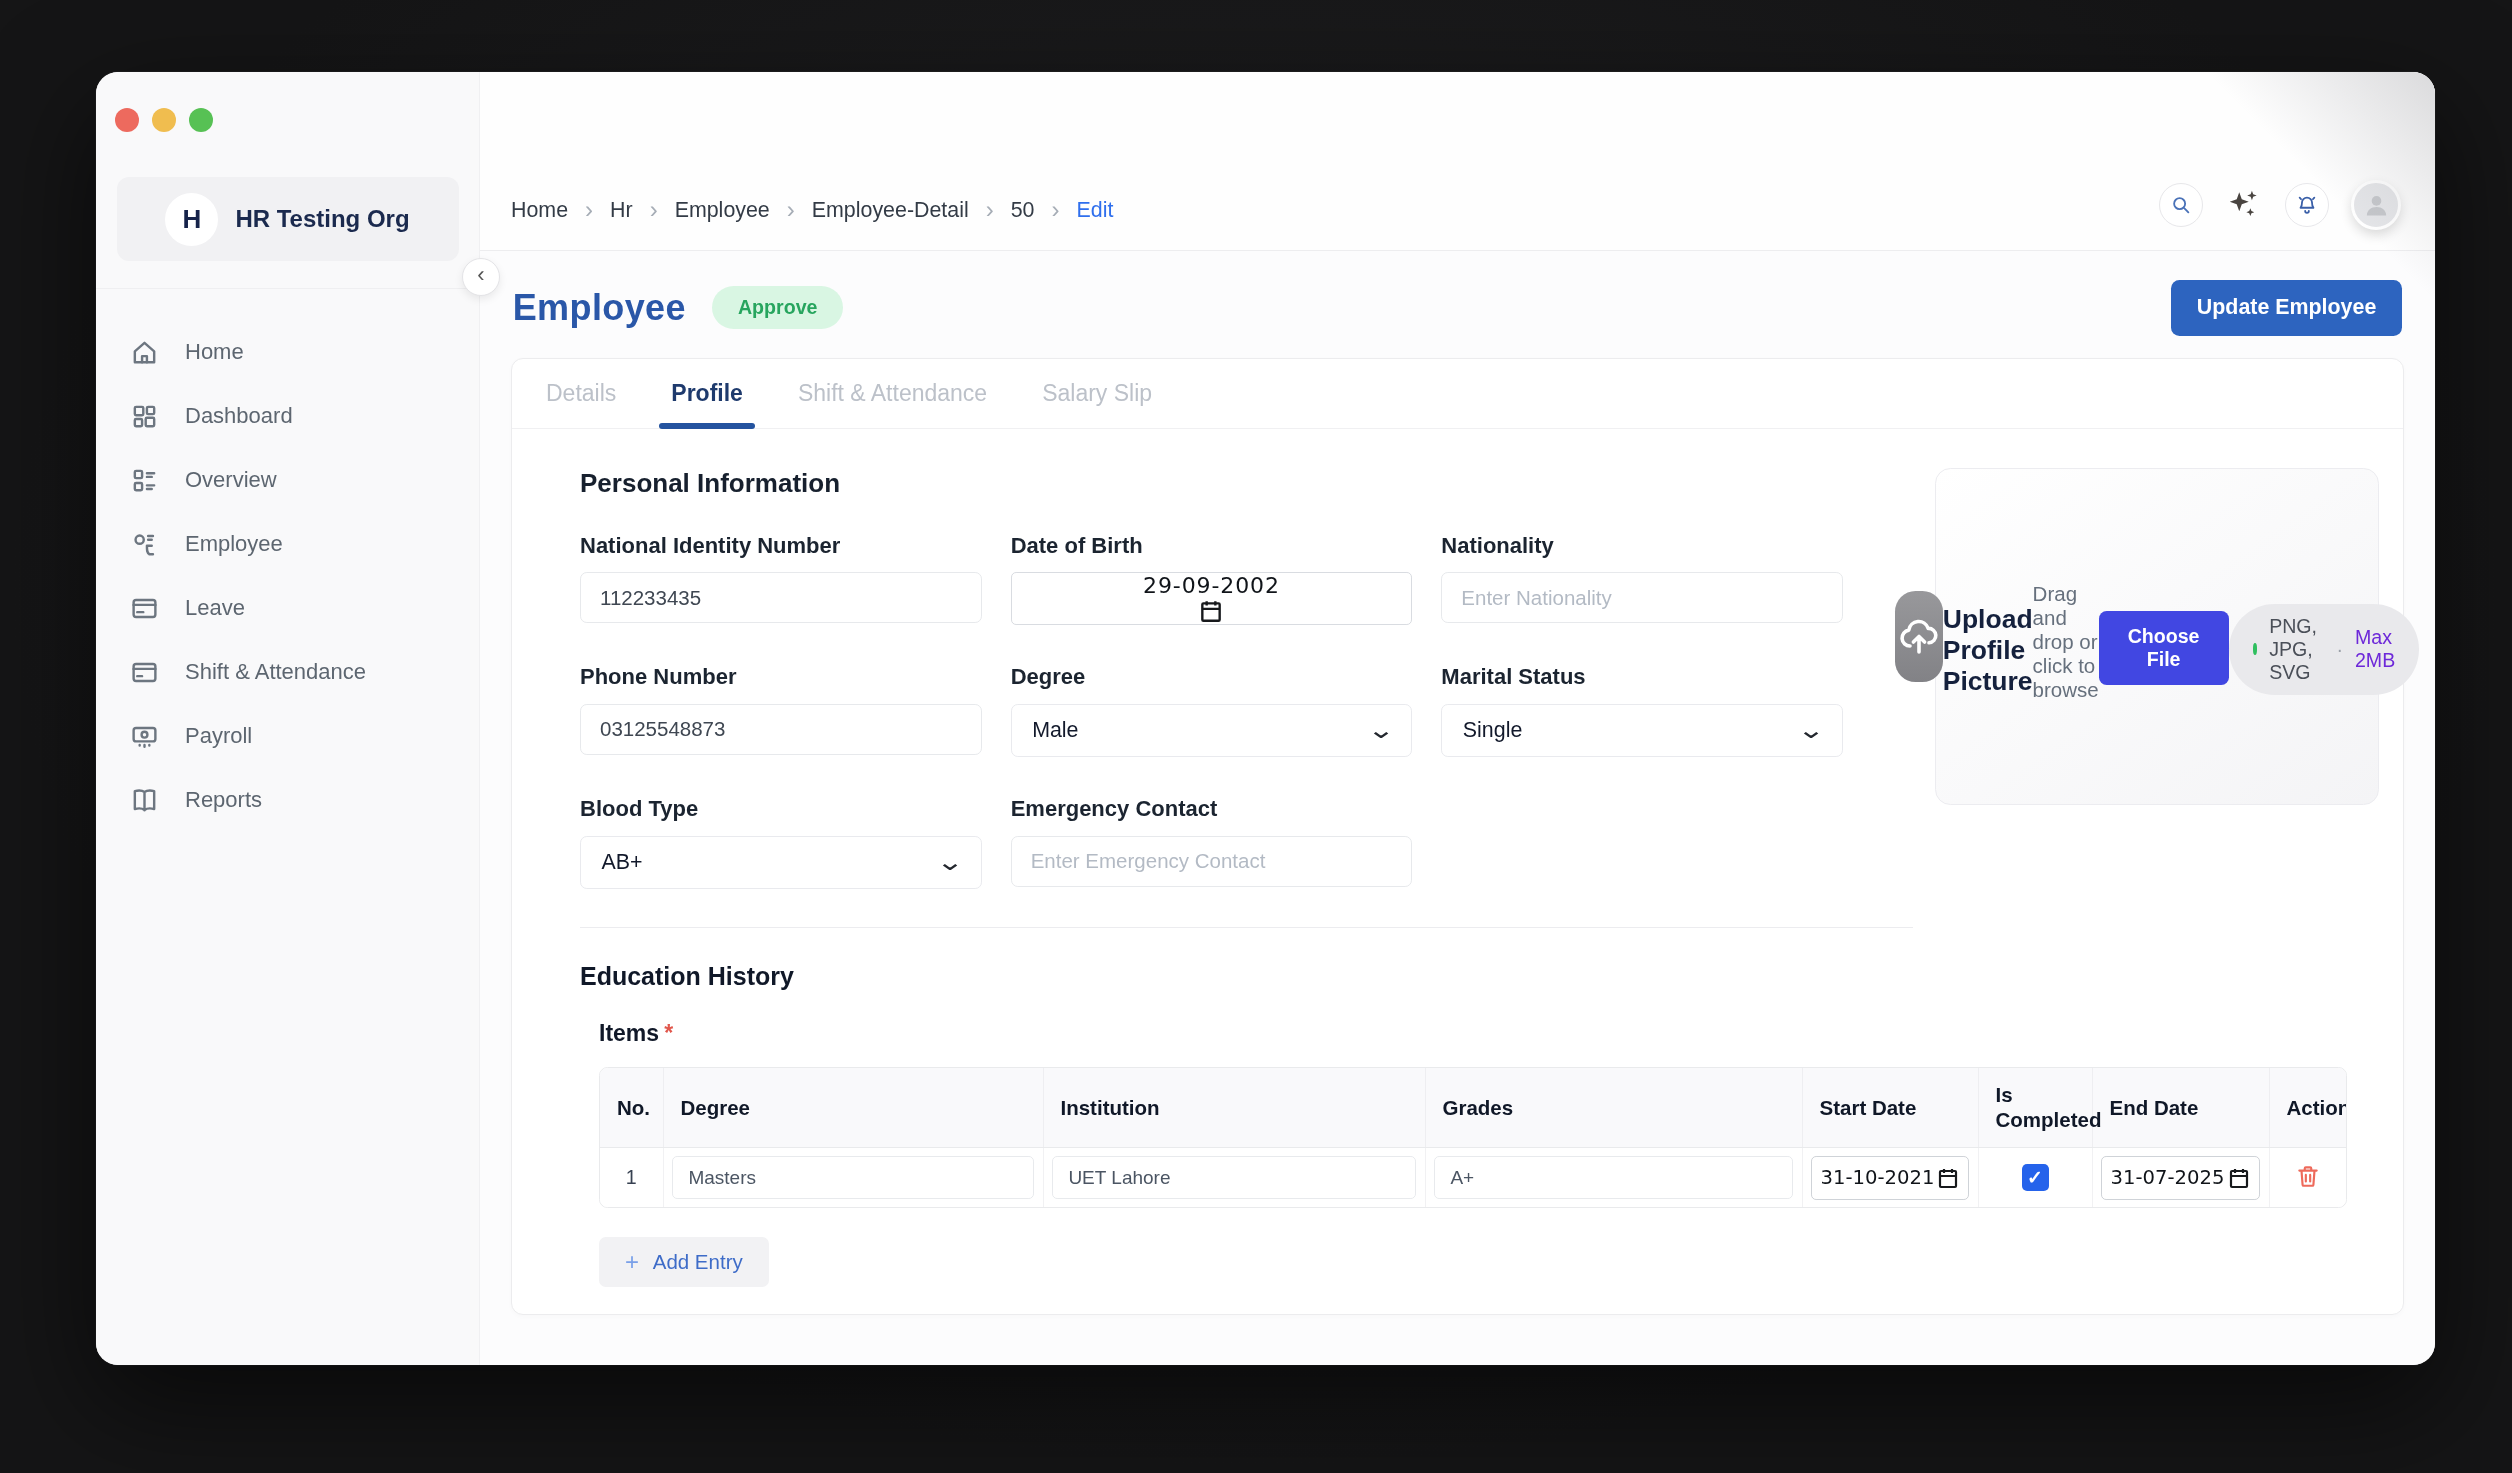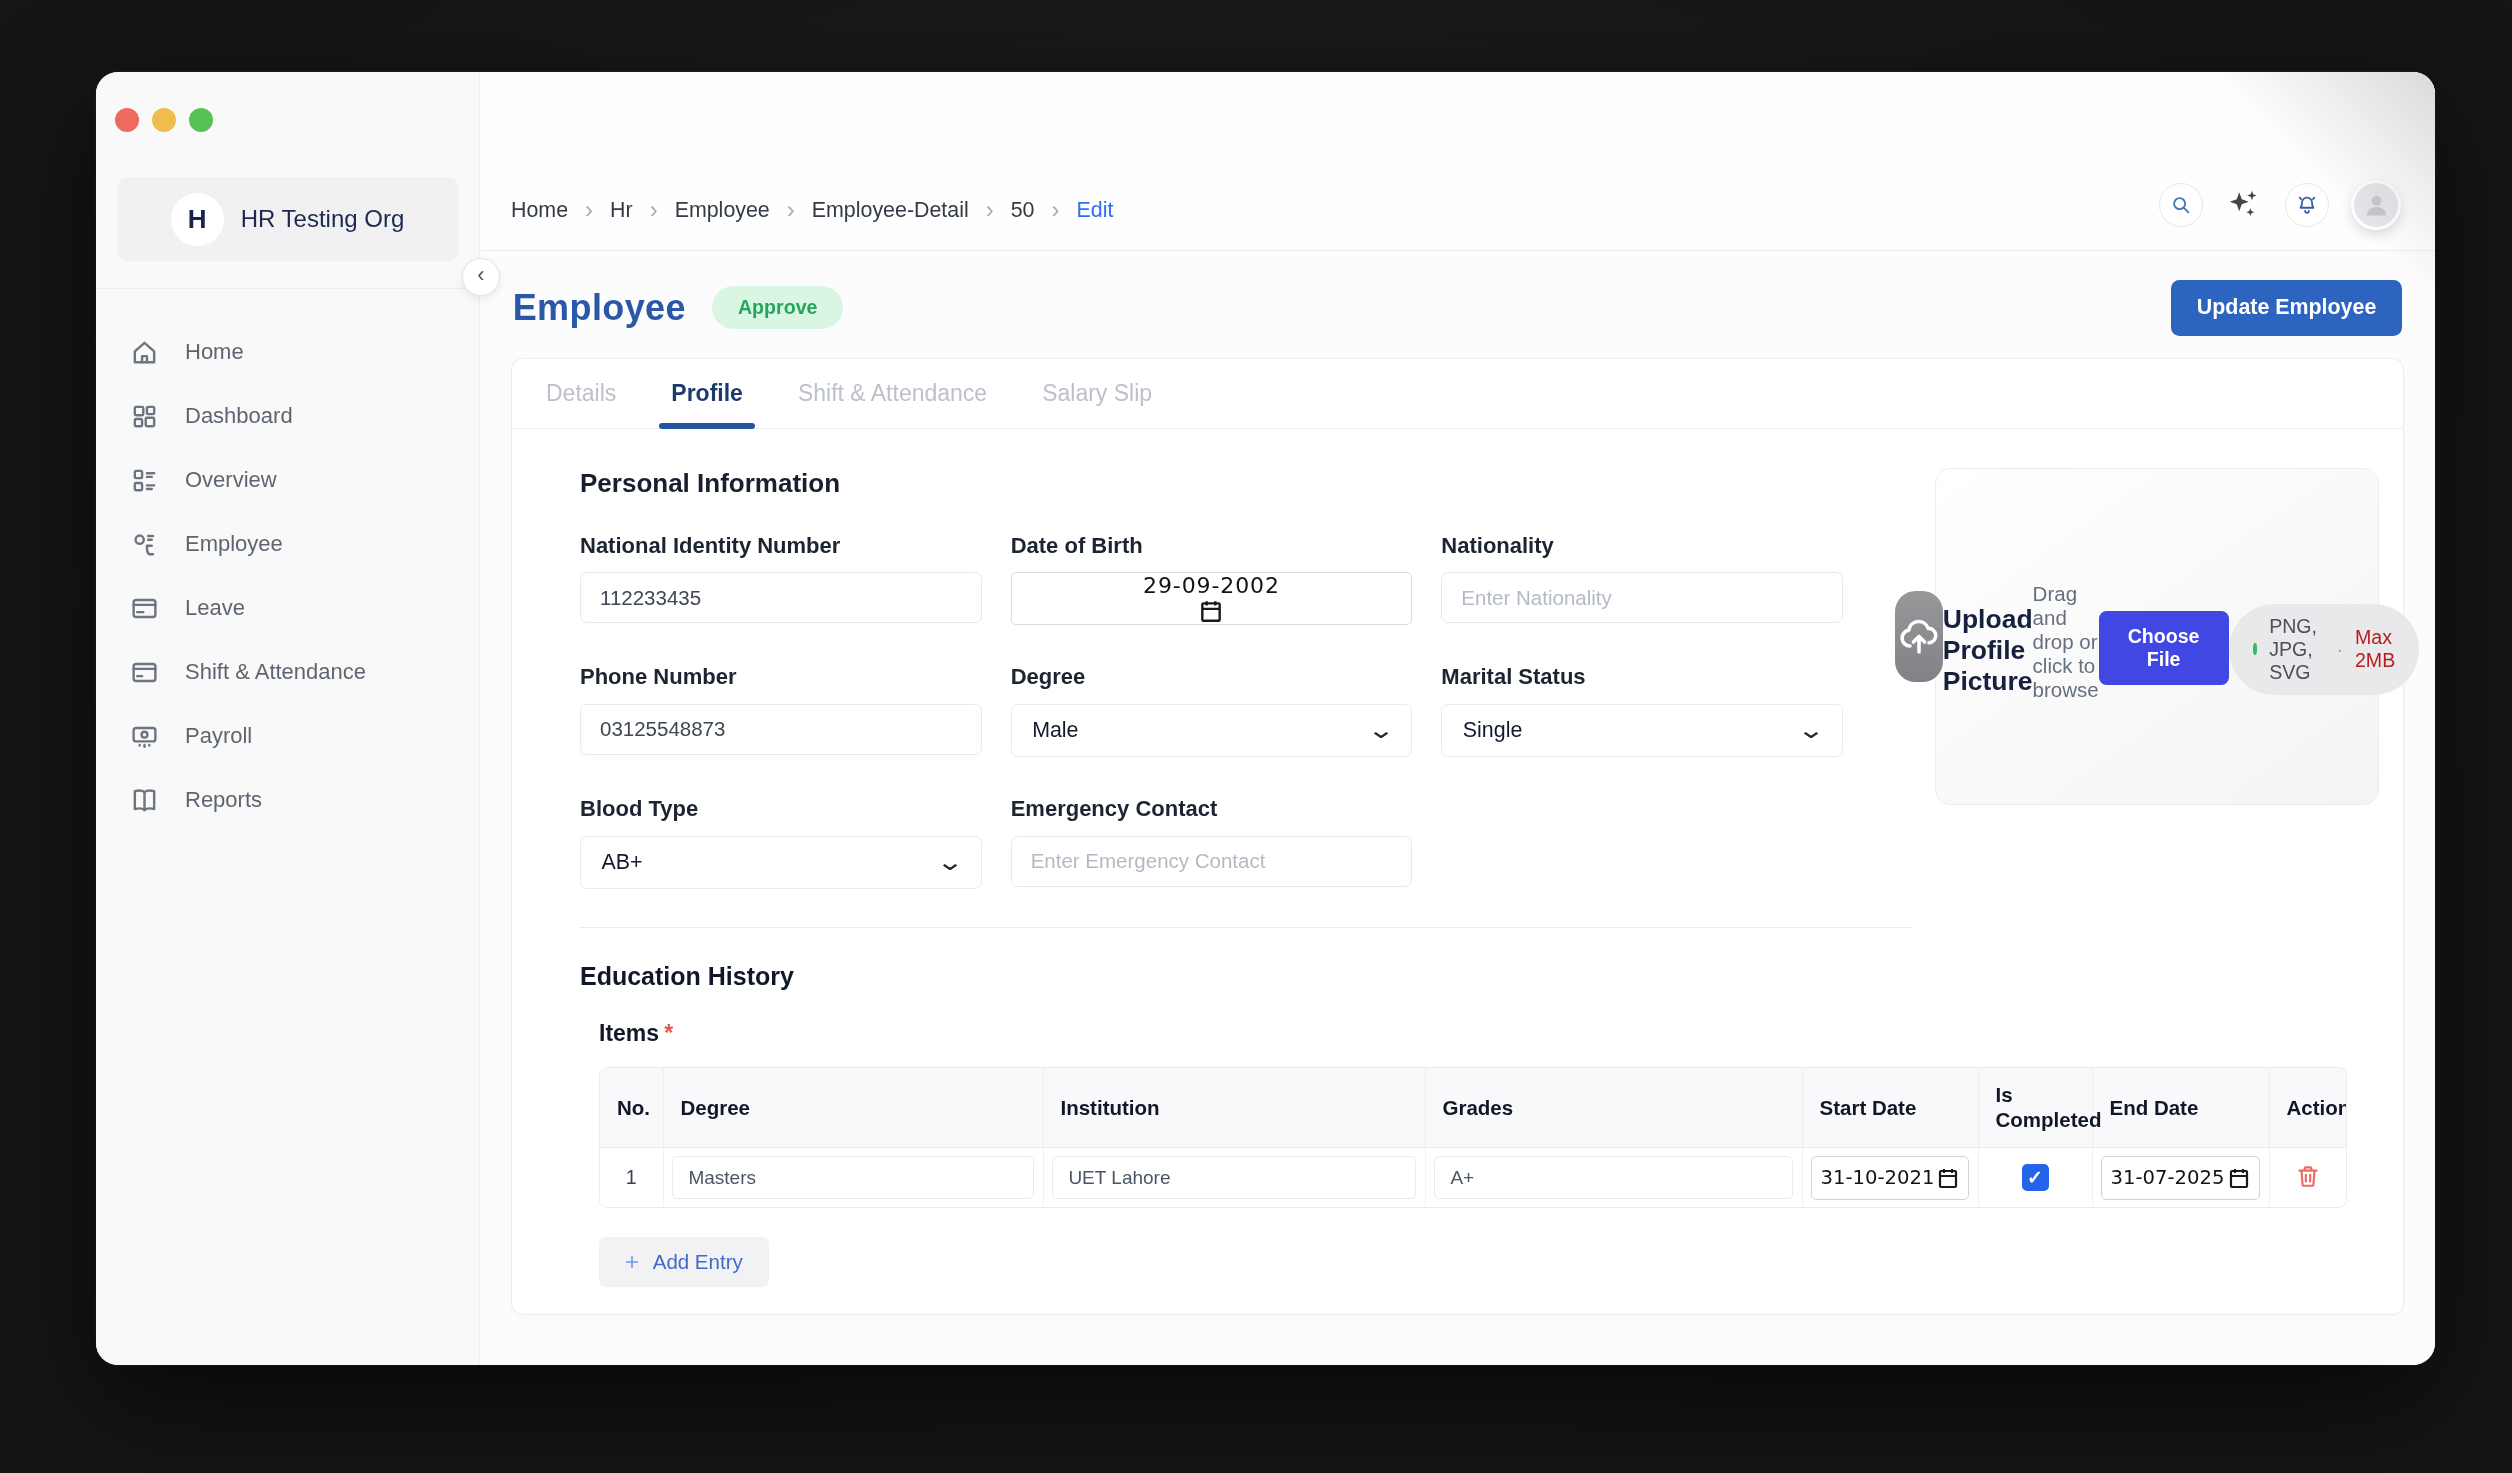--- a/index.html
+++ b/index.html
@@ -17,21 +17,21 @@
   .traffic { position: absolute; top: 36px; left: 19px; display: flex; gap: 13px; z-index: 10; }
   .traffic span { width: 24px; height: 24px; border-radius: 50%; }
   .tl-red { background: #ed6a5e; } .tl-yellow { background: #f0b throughout54f; background: #f0bd4f; } .tl-green { background: #57c154; }
 
   
   .sidebar { position: absolute; left: 0; top: 0; bottom: 0; width: 384px; background: #f9f9fa; border-right: 0.9px solid #f0f0f2; }
   .side-header { padding: 105px 20.5px 27px; border-bottom: 0.9px solid #efeff1; }
   .org-card { height: 84px; background: #f1f1f3; border-radius: 12px; display: flex; align-items: center; justify-content: center; gap: 17px; cursor: pointer; }
   .org-avatar { width: 53px; height: 53px; border-radius: 50%; background: #ffffff; display: flex; align-items: center; justify-content: center;
     font-weight: bold; font-size: 26px; color: #16234a; }
-  .org-name { font-size: 24px; font-weight: normal; color: #1b2a4e; }
+  .org-name { font-size: 24px; font-weight: bold; color: #1b2a4e; }
 
   .nav { padding: 31px 0 0; }
   .nav-item { display: flex; align-items: center; gap: 26px; height: 64px; padding-left: 34px; color: #5d6670; font-size: 22px; cursor: pointer; }
   .nav-item svg { width: 29px; height: 29px; stroke: #6d7680; fill: none; stroke-width: 2; stroke-linecap: round; stroke-linejoin: round; flex: 0 0 auto; }
 
   .collapse-btn { position: absolute; left: 366px; top: 186px; width: 38px; height: 38px; border-radius: 50%; background: #fff;
     border: 0.9px solid #e4e4e7; box-shadow: 0 3.4px 8.5px rgba(0,0,0,.08); z-index: 8;
     display: flex; align-items: center; justify-content: center; font-size: 22px; color: #555; cursor: pointer; line-height: 1; padding-bottom: 3.4px; }
 
   
@@ -85,21 +85,21 @@
   .upload-square { width: 91px; height: 91px; border-radius: 20.5px; background: linear-gradient(180deg, #98989b 0%, #828286 100%);
     display: flex; align-items: center; justify-content: center; }
   .upload-title { margin-top: 29px; font-size: 26.5px; font-weight: bold; color: #15213d; }
   .upload-sub { margin-top: 12px; font-size: 20.5px; color: #66707d; }
   .choose-btn { margin-top: 24px; background: #4147e2; color: #fff; border: none; font-family: inherit; font-weight: bold; font-size: 19.6px;
     padding: 13.7px 29px; border-radius: 7.7px; cursor: pointer; }
   .format-pill { margin-top: 26px; background: #e9e9ec; border-radius: 853px; padding: 11px 24px; display: flex; align-items: center; gap: 12px;
     font-size: 19.6px; color: #4a4f58; font-weight: 500; }
   .format-pill .dot { width: 12px; height: 12px; border-radius: 50%; background: #2fbf5f; }
   .format-pill .sep { color: #9aa0a8; }
-  .format-pill .max { color: #b91c1c; }
+  .format-pill .max { color: #6d28d9; }
 
   .section-divider { border: none; border-top: 0.9px solid #ececef; margin: 38px 0 34px; width: 1333px; }
 
   .edu-title { font-size: 25px; font-weight: bold; color: #101828; }
   .items-label { margin: 29px 0 20.5px 19px; font-size: 23px; font-weight: bold; color: #101828; }
   .items-label .req { color: #e1574c; margin-left: 5.1px; }
 
   .table-wrap { display: inline-block; border: 0.9px solid #e9eaec; border-radius: 8.5px; overflow: hidden; margin-left: 19px; }
   table.edu { border-collapse: collapse; width: 1746px; table-layout: fixed; }
   .edu th { background: #f9f9fb; text-align: left; font-size: 20.5px; font-weight: bold; color: #101828; padding: 13.7px 17px; height: 63px;

